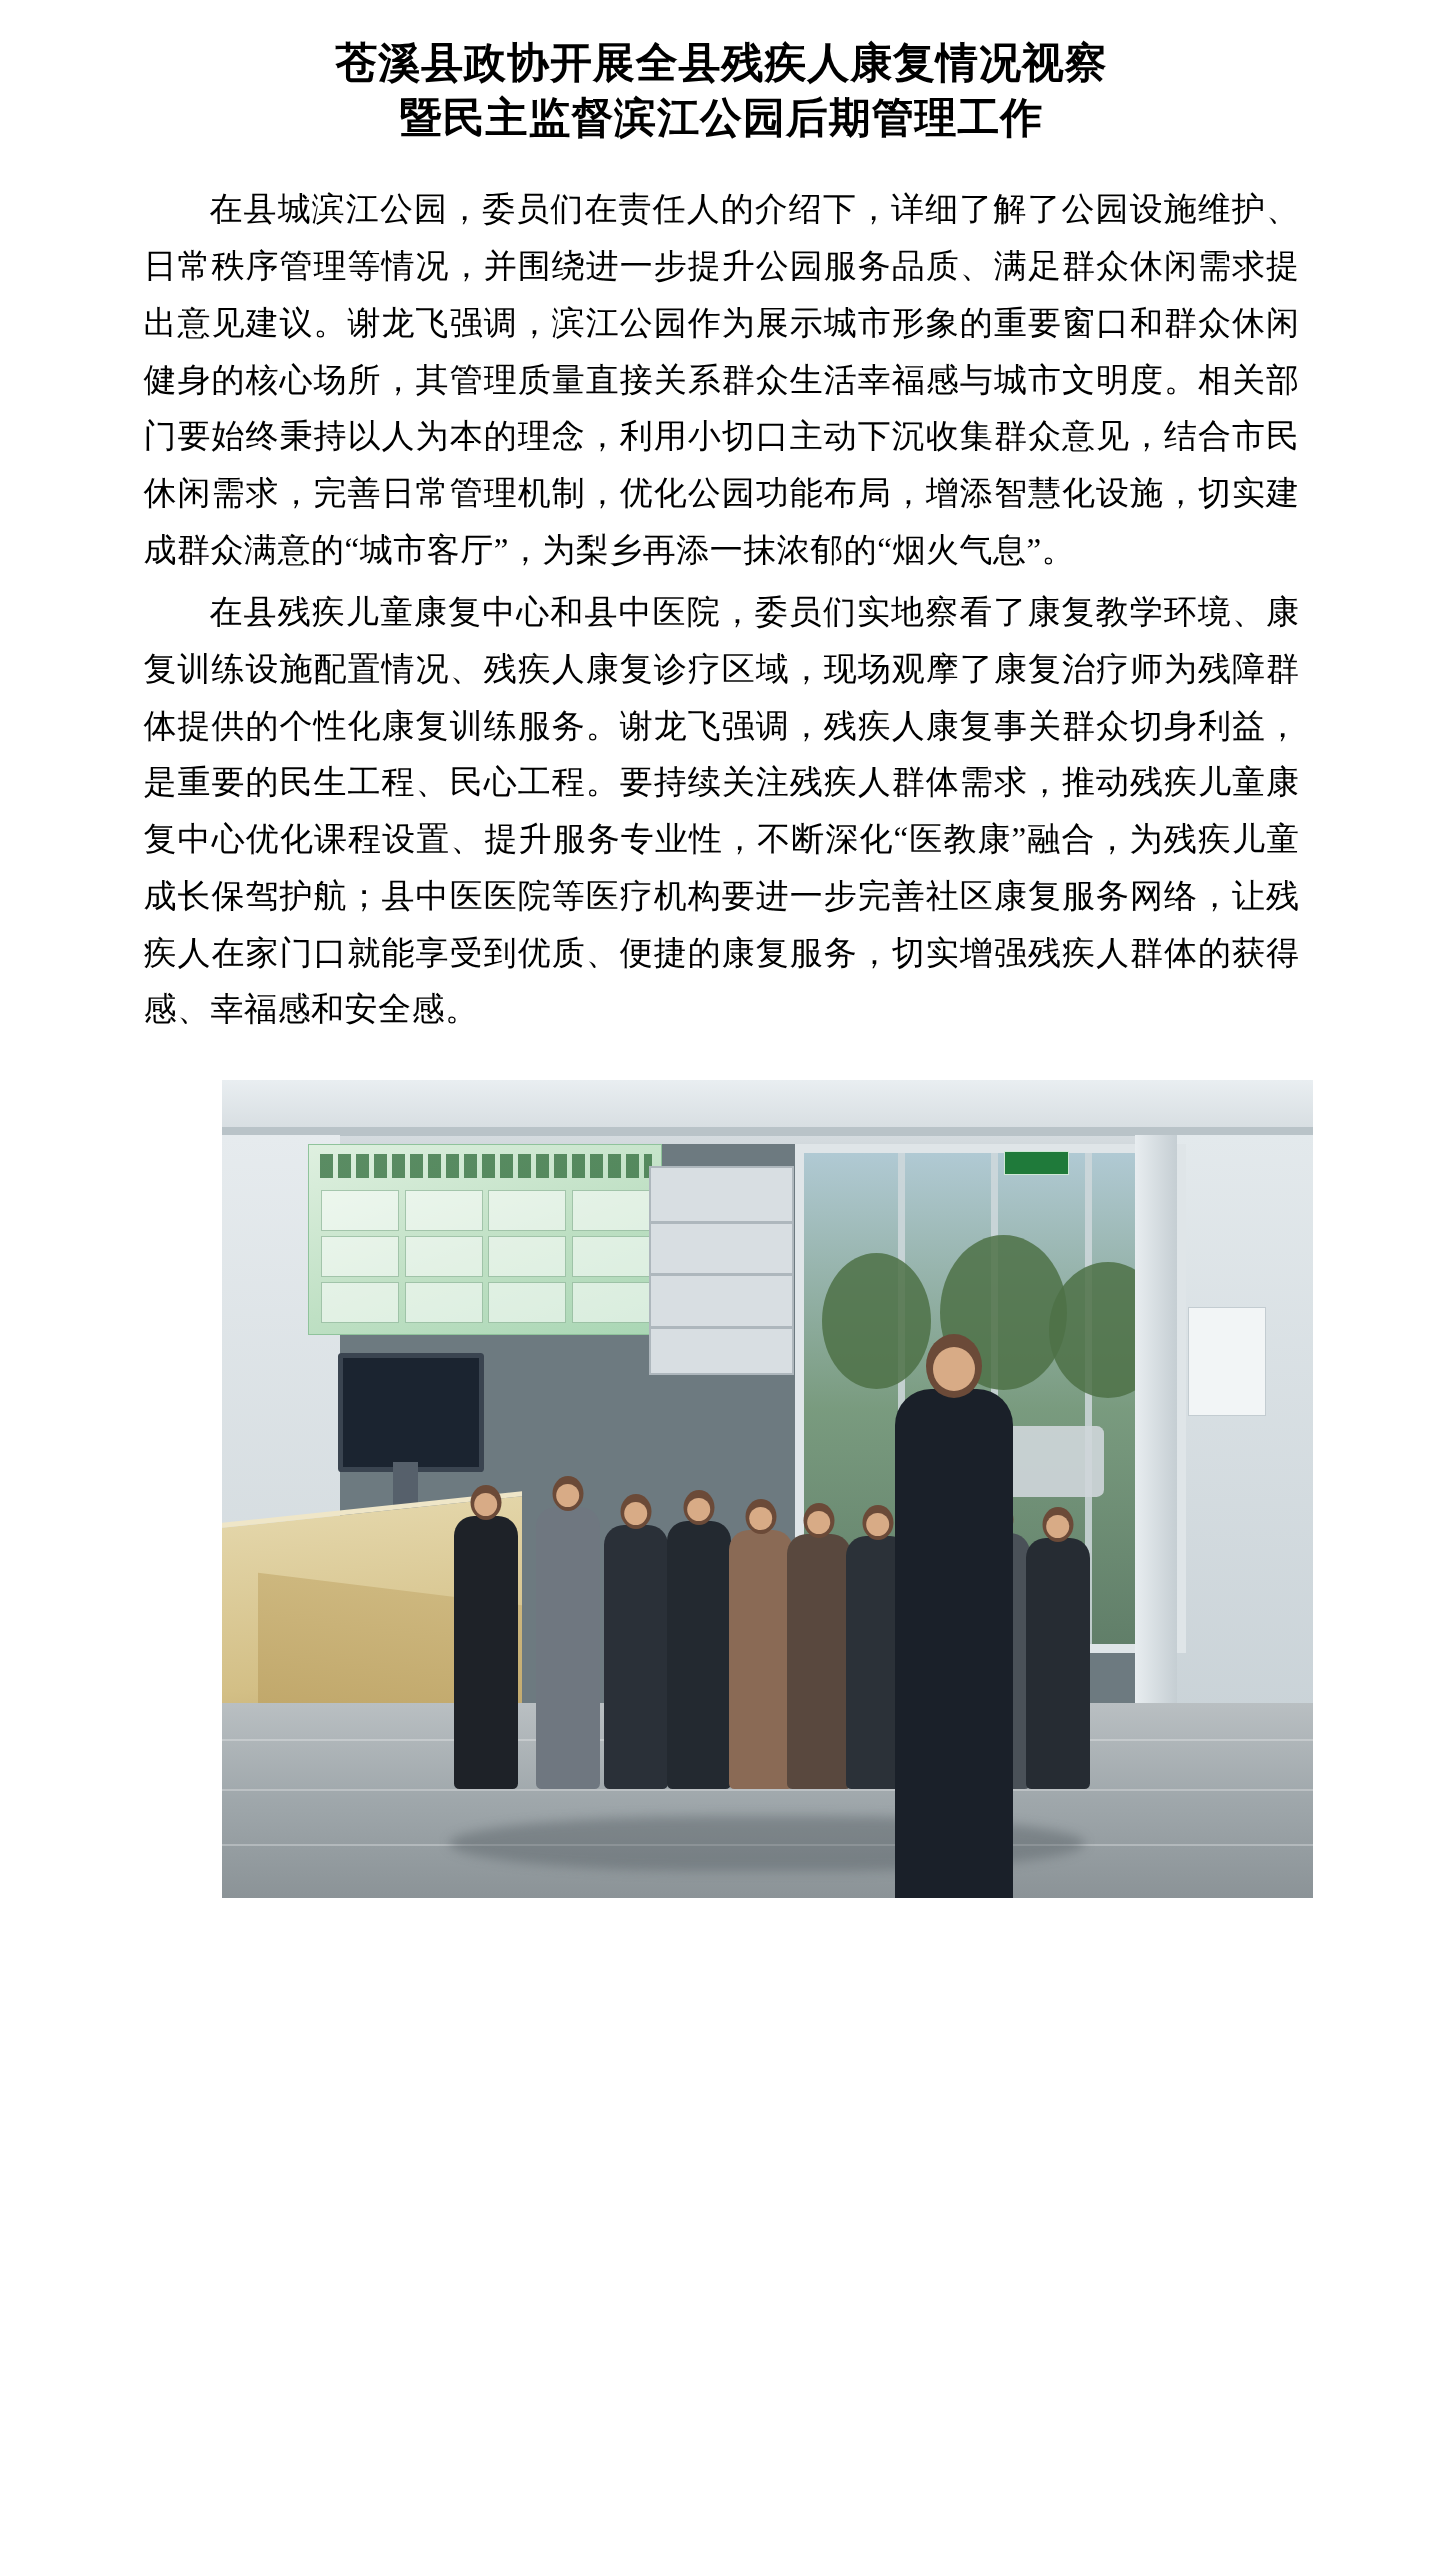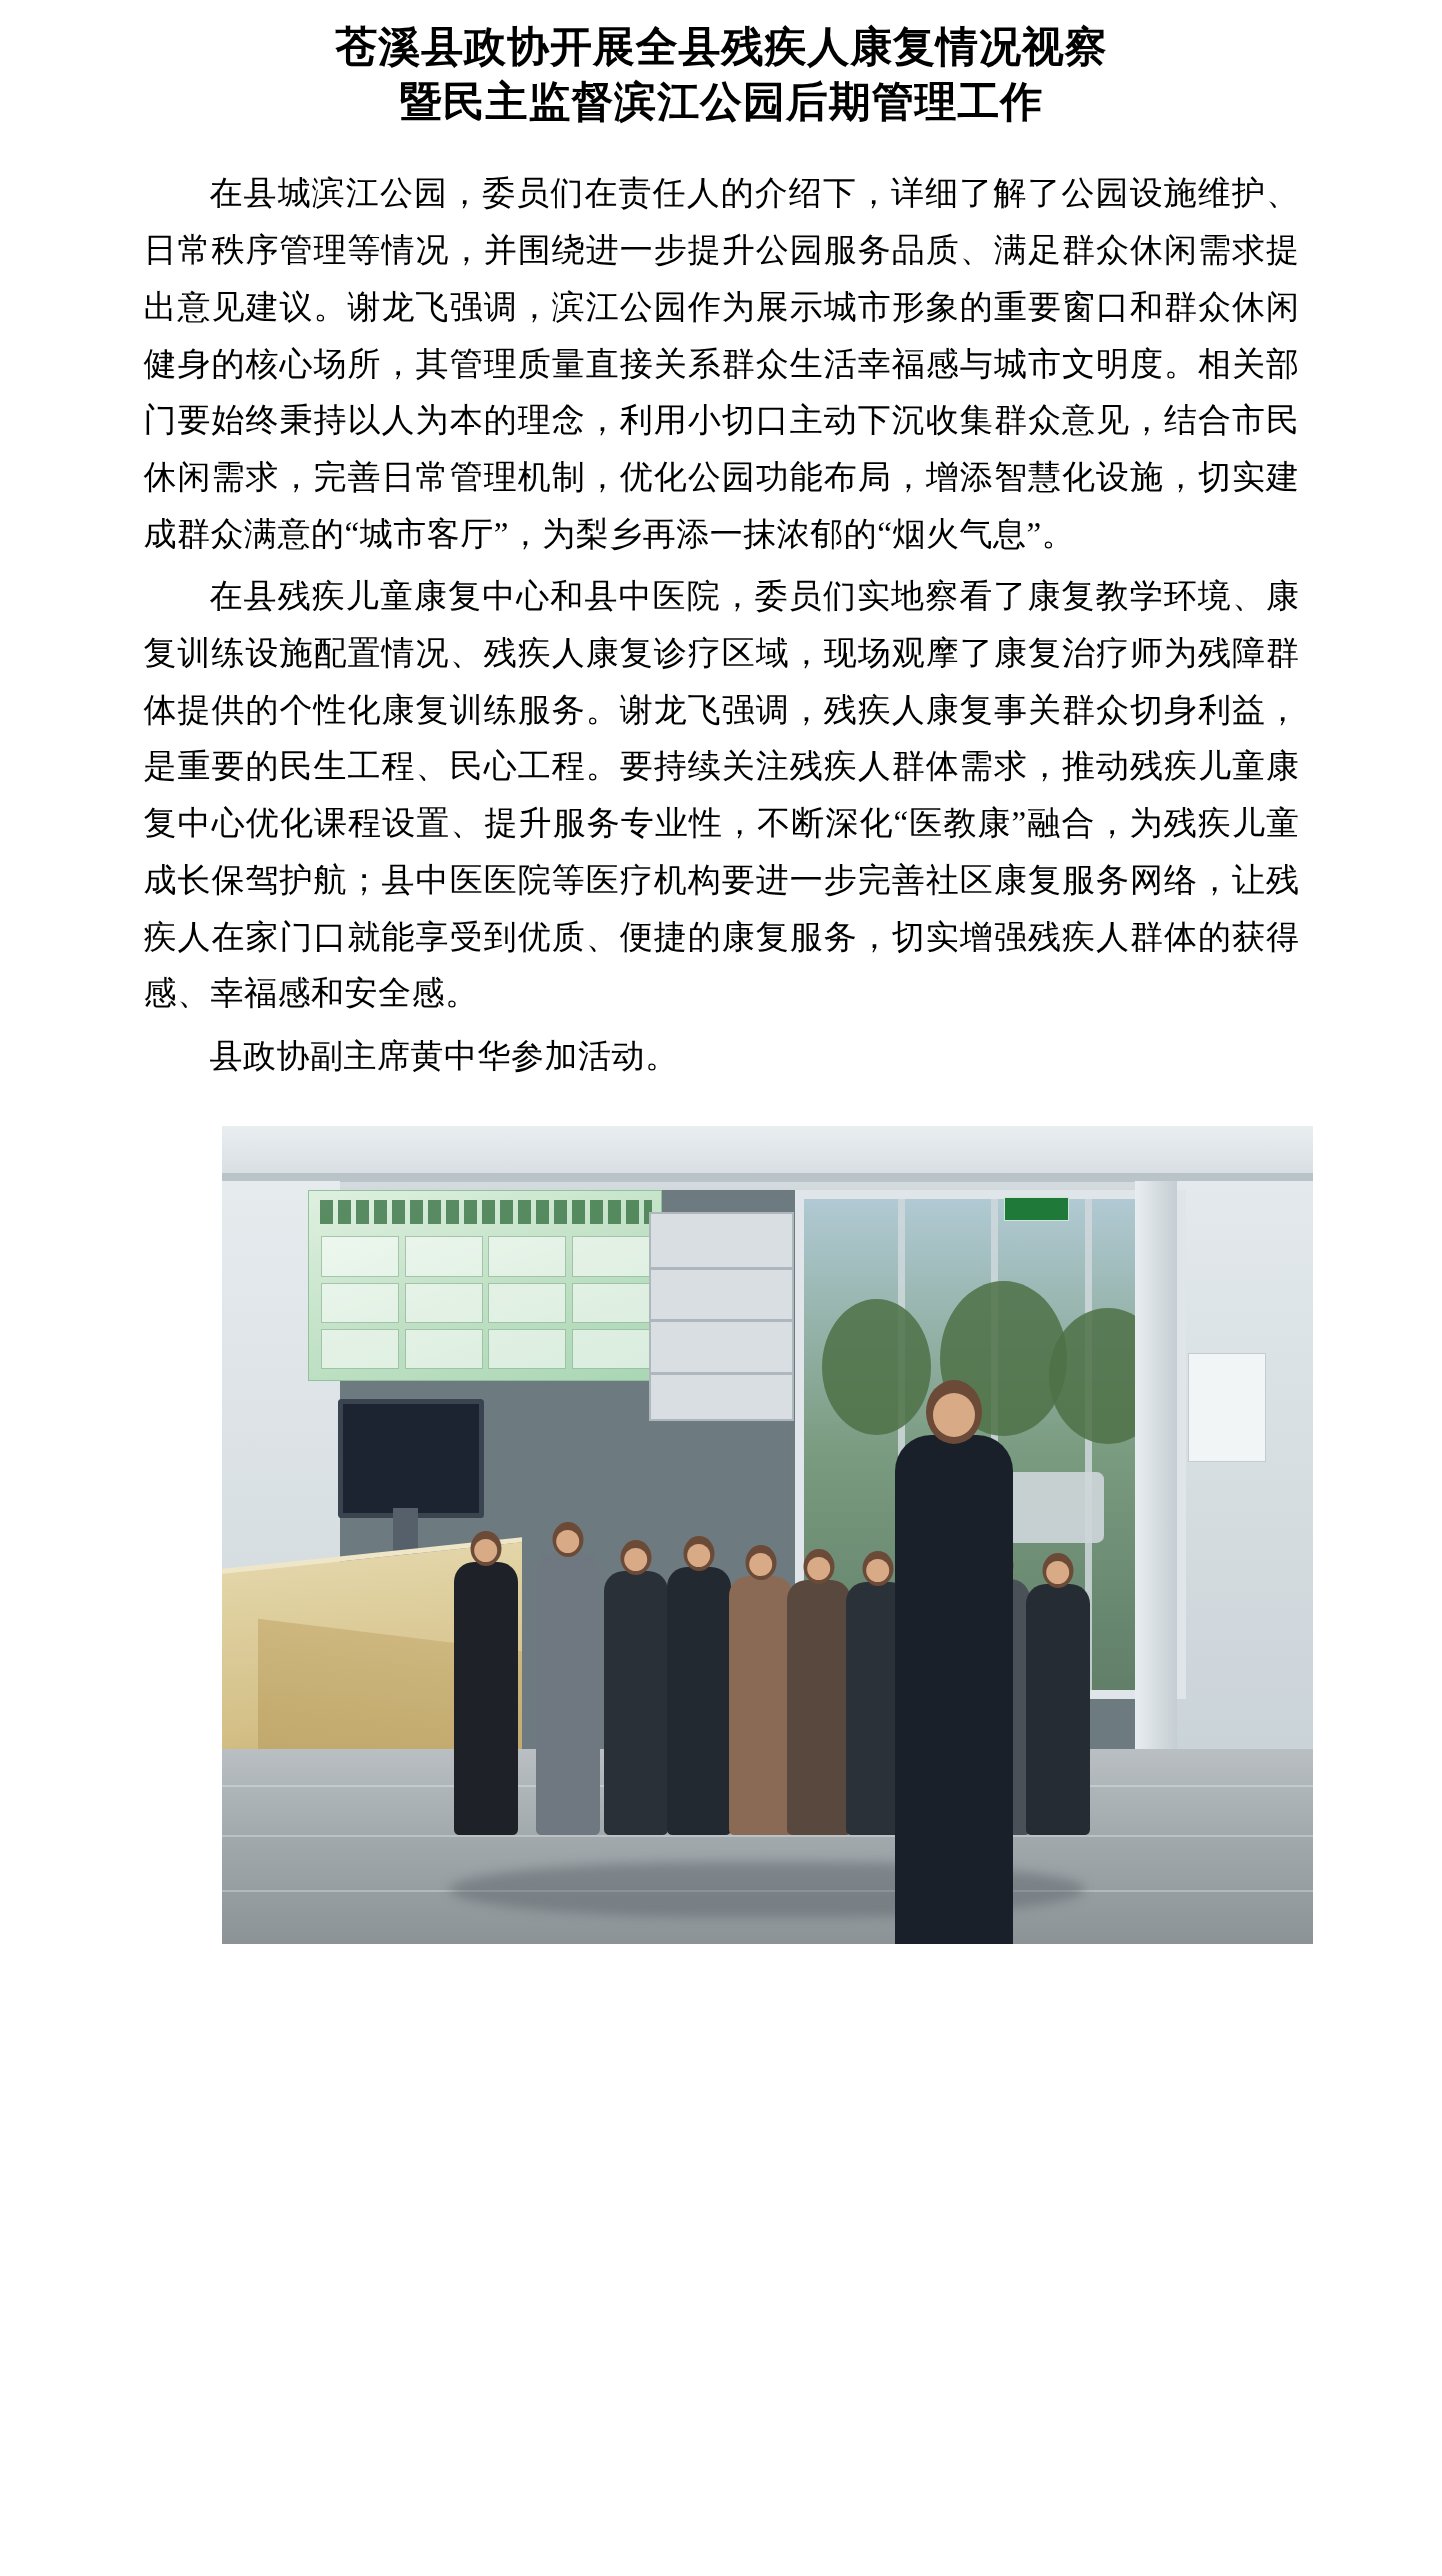--- a/index.html
+++ b/index.html
@@ -8,21 +8,21 @@
     background: #ffffff;
   }
   body {
     width: 1443px;
     min-height: 2576px;
     font-family: "Liberation Serif", "DejaVu Serif", serif;
     color: #000000;
   }
   .page {
     width: 1428px;
-    margin: 0 auto;
+    margin: 16px auto;
     padding: 0;
     box-sizing: border-box;
   }
   .title-block {
     padding: 20px 136px 9px 136px;
     text-align: center;
   }
   .title-line {
     font-family: "Liberation Serif", "DejaVu Serif", serif;
     font-weight: bold;
@@ -185,21 +185,20 @@
 <div class="page">
 
   <div class="title-block">
     <div class="title-line">苍溪县政协开展全县残疾人康复情况视察</div>
     <div class="title-line">暨民主监督滨江公园后期管理工作</div>
   </div>
 
   <div class="article">
     <p class="para">在县城滨江公园，委员们在责任人的介绍下，详细了解了公园设施维护、日常秩序管理等情况，并围绕进一步提升公园服务品质、满足群众休闲需求提出意见建议。谢龙飞强调，滨江公园作为展示城市形象的重要窗口和群众休闲健身的核心场所，其管理质量直接关系群众生活幸福感与城市文明度。相关部门要始终秉持以人为本的理念，利用小切口主动下沉收集群众意见，结合市民休闲需求，完善日常管理机制，优化公园功能布局，增添智慧化设施，切实建成群众满意的“城市客厅”，为梨乡再添一抹浓郁的“烟火气息”。</p>
     <p class="para">在县残疾儿童康复中心和县中医院，委员们实地察看了康复教学环境、康复训练设施配置情况、残疾人康复诊疗区域，现场观摩了康复治疗师为残障群体提供的个性化康复训练服务。谢龙飞强调，残疾人康复事关群众切身利益，是重要的民生工程、民心工程。要持续关注残疾人群体需求，推动残疾儿童康复中心优化课程设置、提升服务专业性，不断深化“医教康”融合，为残疾儿童成长保驾护航；县中医医院等医疗机构要进一步完善社区康复服务网络，让残疾人在家门口就能享受到优质、便捷的康复服务，切实增强残疾人群体的获得感、幸福感和安全感。</p>
-    <p class="para">县政协副主席黄中华参加活动。</p>
   </div>
 
   <div class="figure">
     <div class="photo">
 
       <div class="ph-ceiling"></div>
       <div class="ph-ceiling-strip"></div>
 
       <div class="ph-wall-left"></div>
       <div class="ph-wall-right"></div>

